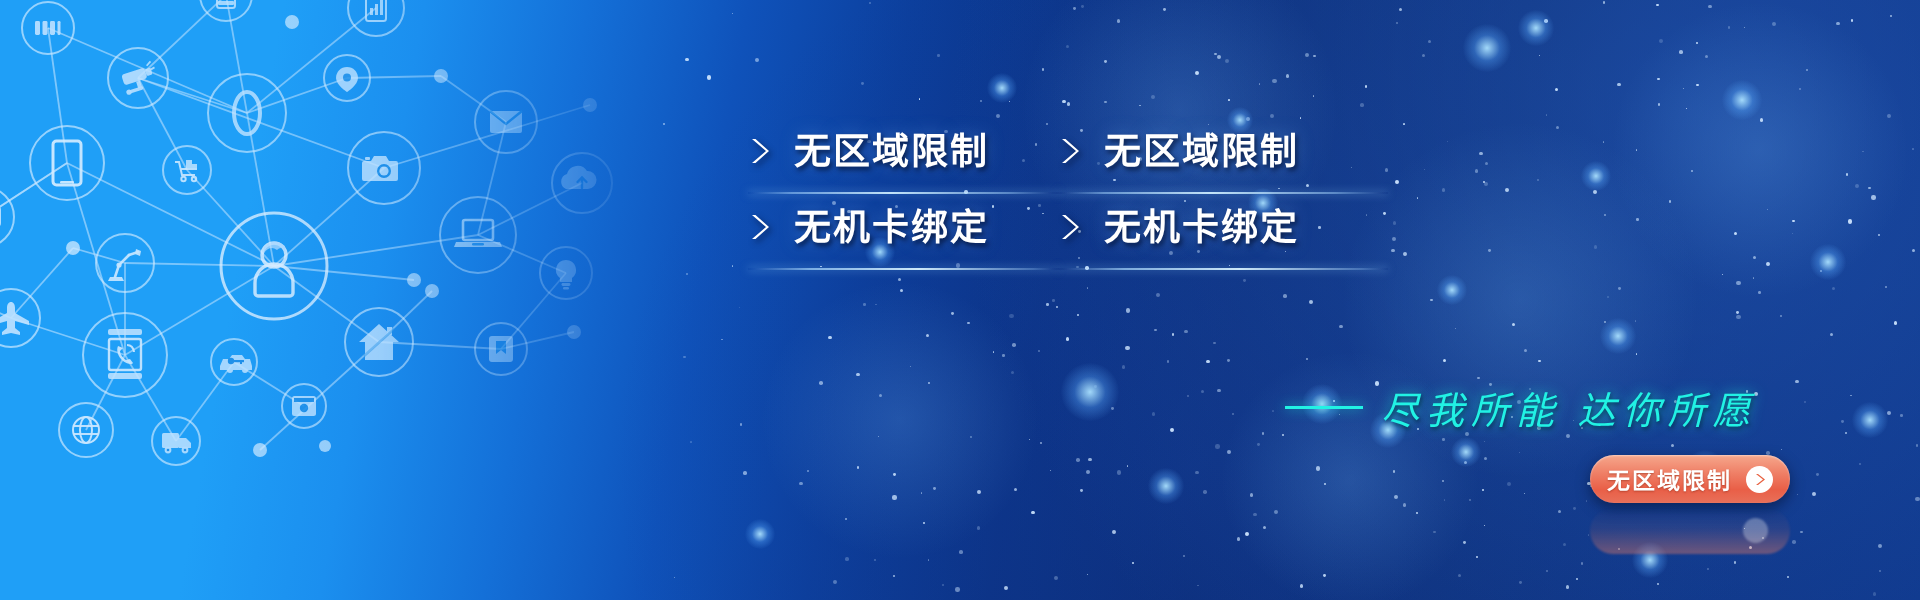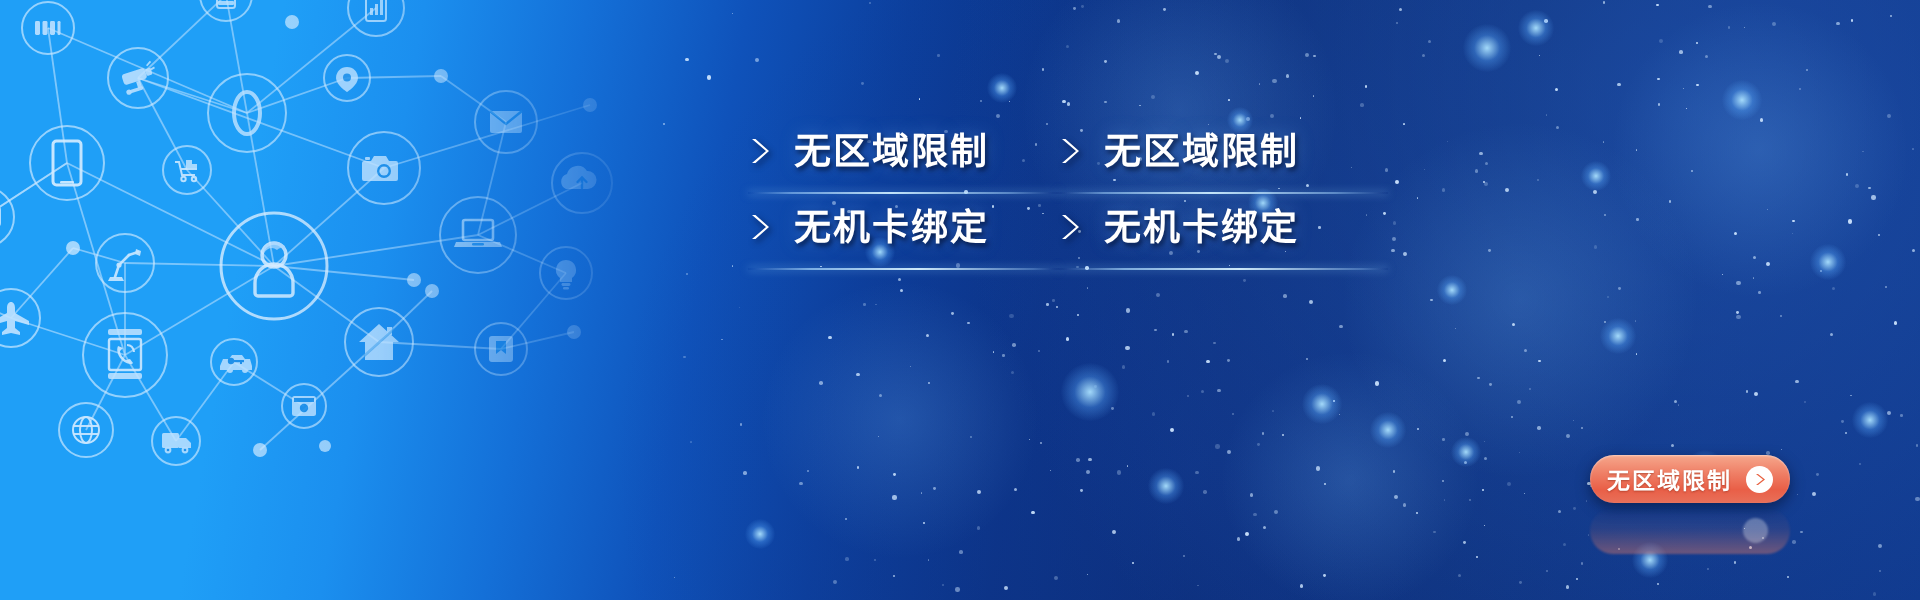--- a/index.html
+++ b/index.html
@@ -935,20 +935,24 @@
         <svg width="19" height="28" viewBox="0 0 19 28">
           <path d="M2 2 L16 14 L2 26 L5.5 26 L19 14 L5.5 2 Z" fill="#ffffff"></path>
         </svg>
       </span>
       <span class="txt">无机卡绑定</span>
       <span class="rule r2"></span>
     </div>
 
   </div>
 
+  <div class="tagline">
+    <span class="dash"></span>
+    <span>尽我所能  达你所愿</span>
+  </div>
 
   <div class="cta-wrap">
     <div class="cta">
       <span class="label">无区域限制</span>
       <span class="arrow">
         <svg width="15" height="15" viewBox="0 0 15 15">
           <path d="M4 2 L11 7.5 L4 13 L6 13 L13 7.5 L6 2 Z" fill="#e8603f"></path>
         </svg>
       </span>
     </div>

